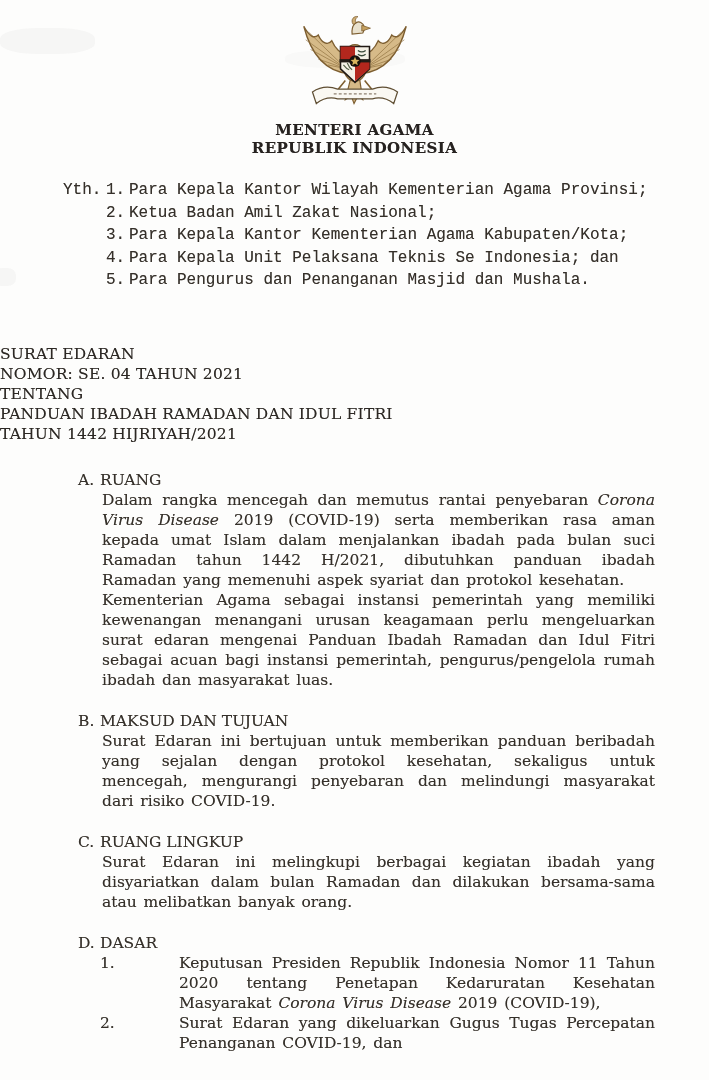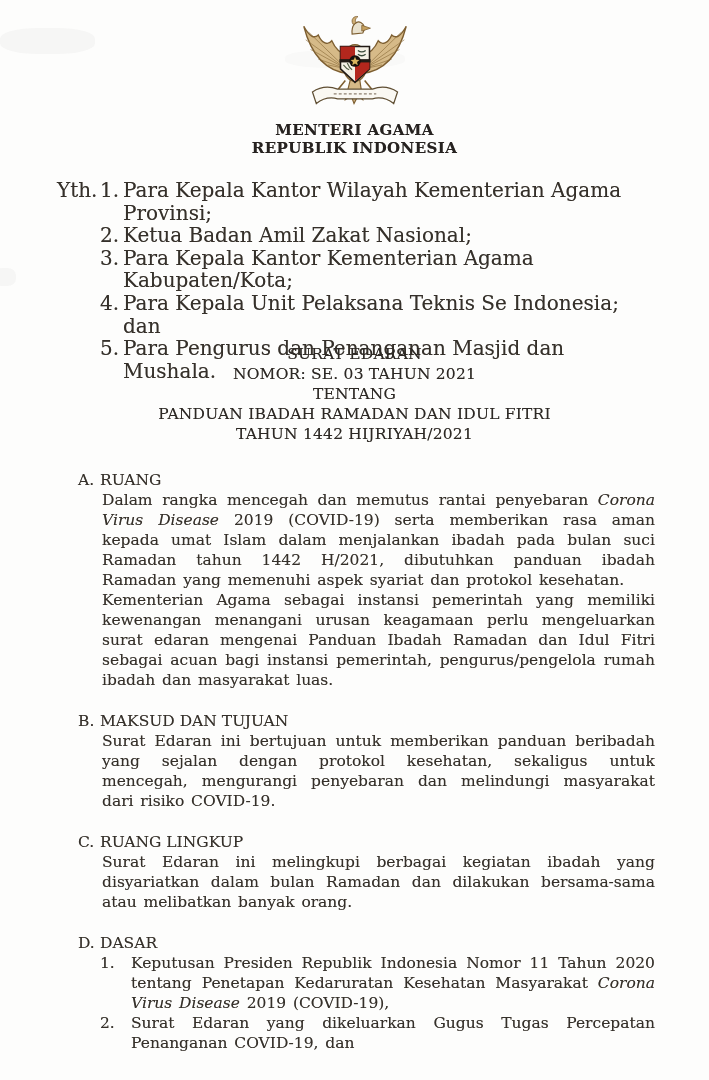--- a/index.html
+++ b/index.html
@@ -19,42 +19,42 @@
   .smudge.s1 { left: 0; top: 28px; width: 95px; height: 26px; }
   .smudge.s2 { left: 285px; top: 50px; width: 120px; height: 18px; opacity: .5; }
   .smudge.s3 { left: -6px; top: 268px; width: 22px; height: 18px; }
 
   
   .letterhead { position: absolute; top: 12px; left: 0; right: 0; text-align: center; }
   .emblem { display: block; margin: 0 auto 7px auto; }
   .lh-line { font-weight: bold; font-size: 15px; line-height: 18px; letter-spacing: 0.4px; color: #262220; text-align: center; }
 
   
-  .addressees { position: absolute; top: 179px; left: 57px; width: 600px; font-size: 20px; line-height: 22.6px; }
+  .addressees { position: absolute; top: 179px; left: 63px; width: 600px; font-size: 16px; line-height: 22.6px; font-family: Liberation Mono, monospace; }
   .addr-row { display: flex; }
   .addr-label { flex: 0 0 43px; }
   .addr-items { flex: 1; }
   .addr-item { display: flex; }
   .addr-num { flex: 0 0 23px; }
   .addr-text { flex: 1; }
 
   
-  .title-block { position: absolute; top: 344px; left: 0; right: 0; text-align: center; font-size: 15.5px; line-height: 20px; color: #2c2824; letter-spacing: 0.2px; }
+  .title-block { position: absolute; top: 344px; left: 0; right: 0; text-align: left; font-size: 15.5px; line-height: 20px; color: #2c2824; letter-spacing: 0.2px; }
 
   
   .content { position: absolute; top: 470px; left: 78px; width: 577px; font-size: 15.5px; line-height: 20px; }
   .section { margin-bottom: 21px; }
   .sec-head { display: flex; }
   .sec-letter { flex: 0 0 22px; }
   .sec-body { margin-left: 24px; }
   .p-just { text-align: justify; word-spacing: 0.12em; }
   .d-items { margin-left: 22px; }
   .d-item { display: flex; }
   .d-num { flex: 0 0 31px; }
-  .d-text { flex: 1; }
+  .d-text { flex: 1; margin-left: 48px; }
   i { font-style: italic; }
 </style>
 </head>
 <body>
 
 <div class="page">
 
   <div class="smudge s1"></div>
   <div class="smudge s2"></div>
   <div class="smudge s3"></div>
@@ -121,21 +121,21 @@
         <div class="addr-item">
           <span class="addr-num">5.</span>
           <span class="addr-text">Para Pengurus dan Penanganan Masjid dan Mushala.</span>
         </div>
       </div>
     </div>
   </div>
 
   <div class="title-block">
     <div>SURAT EDARAN</div>
-    <div>NOMOR: SE. 03  TAHUN 2021</div>
+    <div>NOMOR: SE. 04  TAHUN 2021</div>
     <div>TENTANG</div>
     <div>PANDUAN IBADAH RAMADAN DAN IDUL FITRI</div>
     <div>TAHUN 1442 HIJRIYAH/2021</div>
   </div>
 
   <div class="content">
 
     <div class="section">
       <div class="sec-head">
         <span class="sec-letter">A.</span>

